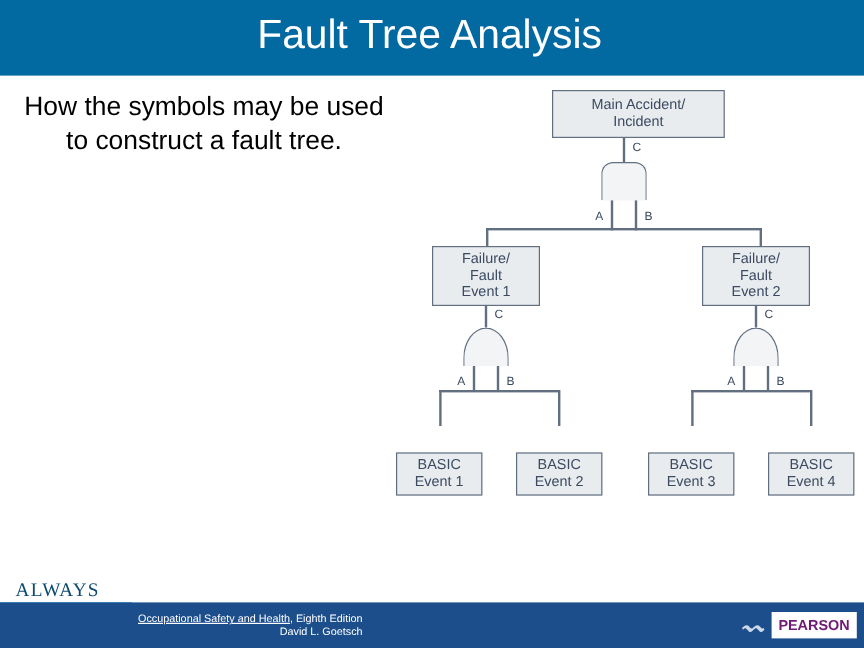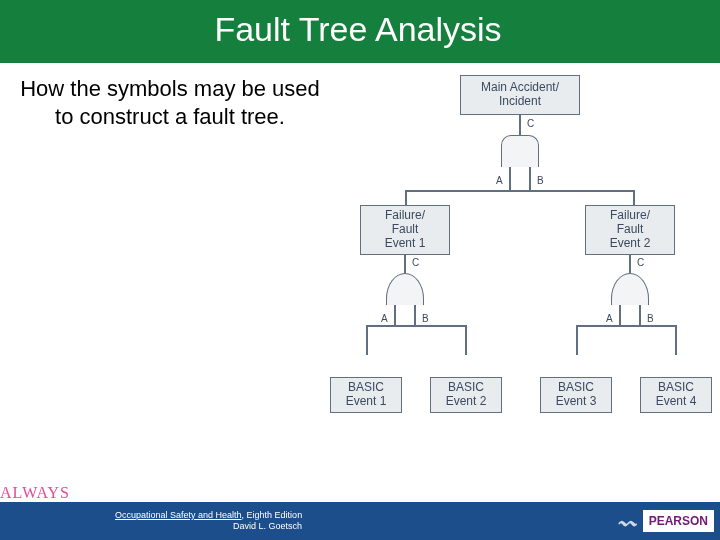--- a/index.html
+++ b/index.html
@@ -1,42 +1,42 @@
 <!DOCTYPE html>
 <html><head>
 <meta charset="utf-8">
 <style>
   *{margin:0;padding:0;box-sizing:border-box;}
   body{width:720px;height:540px;font-family:Verdana,Geneva,sans-serif;background:#fff;color:#000;position:relative;overflow:hidden;}
-  .title{background:#15803d;color:#fff;font-size:34px;text-align:center;padding:10px 4px 14px 0;font-weight:400;}
+  .title{background:#0369a1;color:#fff;font-size:34px;text-align:center;padding:10px 4px 14px 0;font-weight:400;}
   .content{display:flex;padding:12px 8px 0 20px;gap:10px;}
   .left{width:300px;}
   .sub{font-size:22px;text-align:center;line-height:1.25;margin-bottom:18px;}
   .body-text{font-size:17px;text-align:center;line-height:1.3;padding:0 15px;}
   .right{flex:1;position:relative;height:360px;}
   .box{position:absolute;border:1px solid #626f81;background:#e9ecef;text-align:center;font-size:12px;color:#3b4a60;display:flex;align-items:center;justify-content:center;flex-direction:column;line-height:1.15;}
-  .main{left:130px;top:0;width:120px;height:40px;}
+  .main{left:130px;top:0;width:144px;height:40px;}
   .fail1{left:30px;top:130px;width:90px;height:50px;}
   .fail2{left:255px;top:130px;width:90px;height:50px;}
   .basic{bottom:22px;width:72px;height:36px;}
   .b1{left:0;}
   .b2{left:100px;}
   .b3{left:210px;}
   .b4{left:310px;}
   .gate,.gate-or{position:absolute;width:38px;height:32px;border:1px solid #626f81;border-bottom:none;background:#f3f4f6;}
   .gate{border-top-left-radius:10px;border-top-right-radius:10px;}
   .gate-or{border-radius:50% 50% 0 0 / 80% 80% 0 0;}
   .g-main{left:171px;top:60px;}
   .g-f1{left:56px;top:198px;}
   .g-f2{left:281px;top:198px;}
   .line{position:absolute;background:#626f81;}
   .lbl{position:absolute;font-size:10px;color:#3b4a60;}
   .footer{position:absolute;bottom:0;left:0;right:0;height:38px;background:#1c4e8c;display:flex;align-items:center;justify-content:space-between;color:#fff;font-size:9px;padding:0 6px 0 115px;}
   .logoAL{position:absolute;left:0;bottom:0;height:56px;width:110px;}
-  .logoAL .top{font-family:Georgia,serif;font-size:16px;color:#ec4899;background:#fff;letter-spacing:1px;}
+  .logoAL .top{font-family:Georgia,serif;font-size:16px;color:#0c4a6e;background:#fff;letter-spacing:1px;padding-left:13px;}
   .logoAL .bot{font-family:Georgia,serif;font-size:14px;background:#00a1d1;color:#fff;padding:2px 4px;letter-spacing:1px;}
   .pearson{display:flex;align-items:center;gap:6px;}
   .p-logo{background:#fff;color:#701a75;font-weight:bold;font-size:12px;padding:4px 6px;}
   .p-icon{font-size:18px;color:#cdd8e8;}
   .credit{line-height:1.2;text-align:right;}
   .copy{text-align:right;line-height:1.2;}
 </style>
 </head>
 <body>
 

